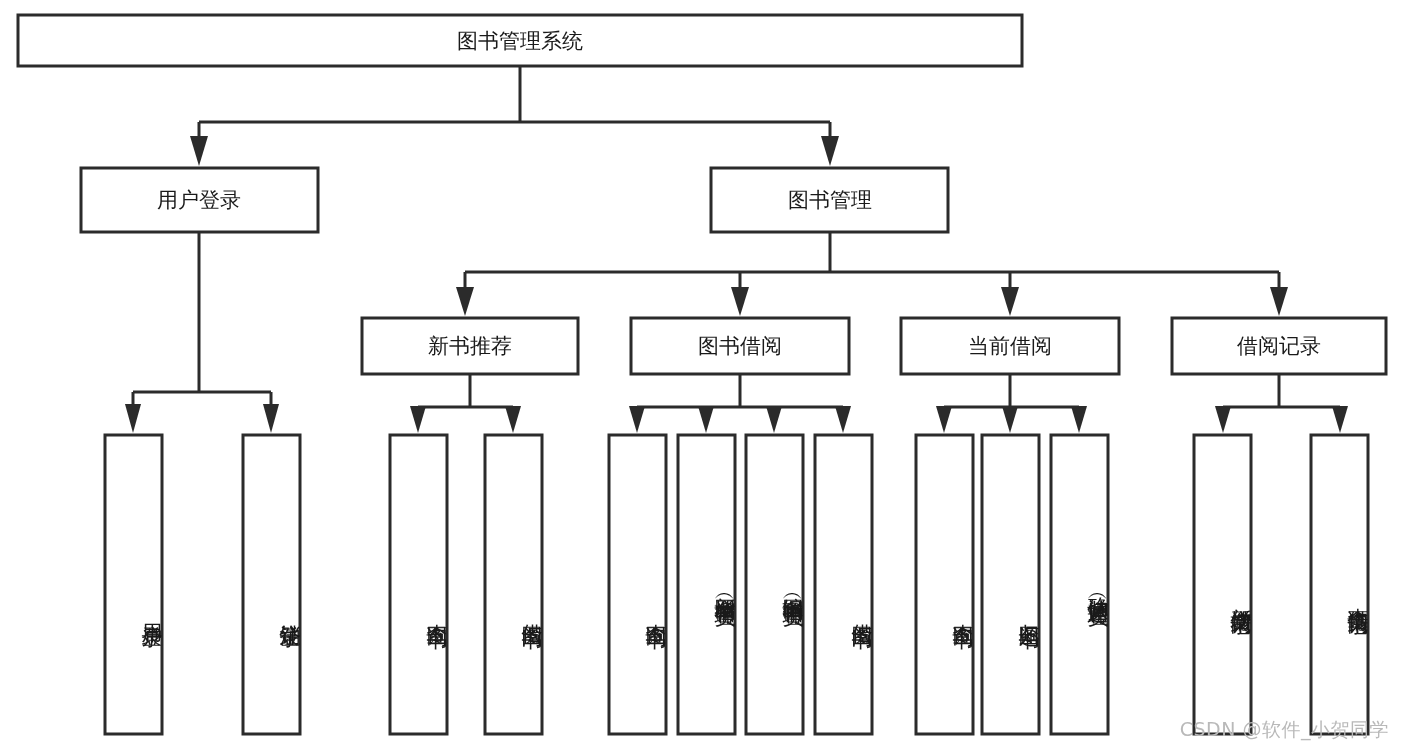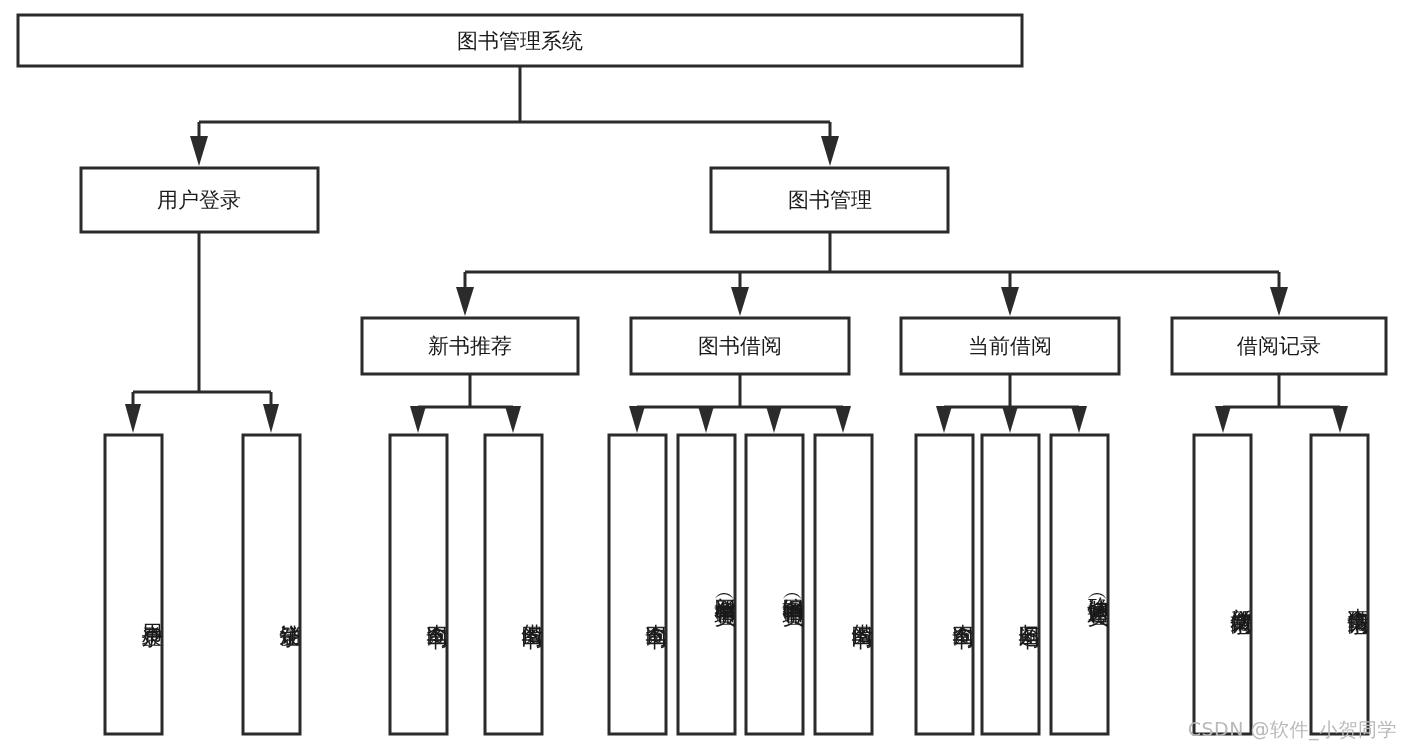--- a/index.html
+++ b/index.html
@@ -60,21 +60,21 @@
     letter-spacing: 1.5px;
     text-align: center;
     display: flex;
     align-items: flex-start;
     justify-content: center;
     white-space: nowrap;
     pointer-events: none;
   }
   .watermark {
     position: absolute;
-    right: 8px;
+    right: 16px;
     bottom: 4px;
     font-family: "DejaVu Sans", "Liberation Sans", sans-serif;
     font-size: 19px;
     color: #b9b9b9;
     letter-spacing: 0.5px;
     white-space: nowrap;
   }
 </style>
 </head>
 <body>

